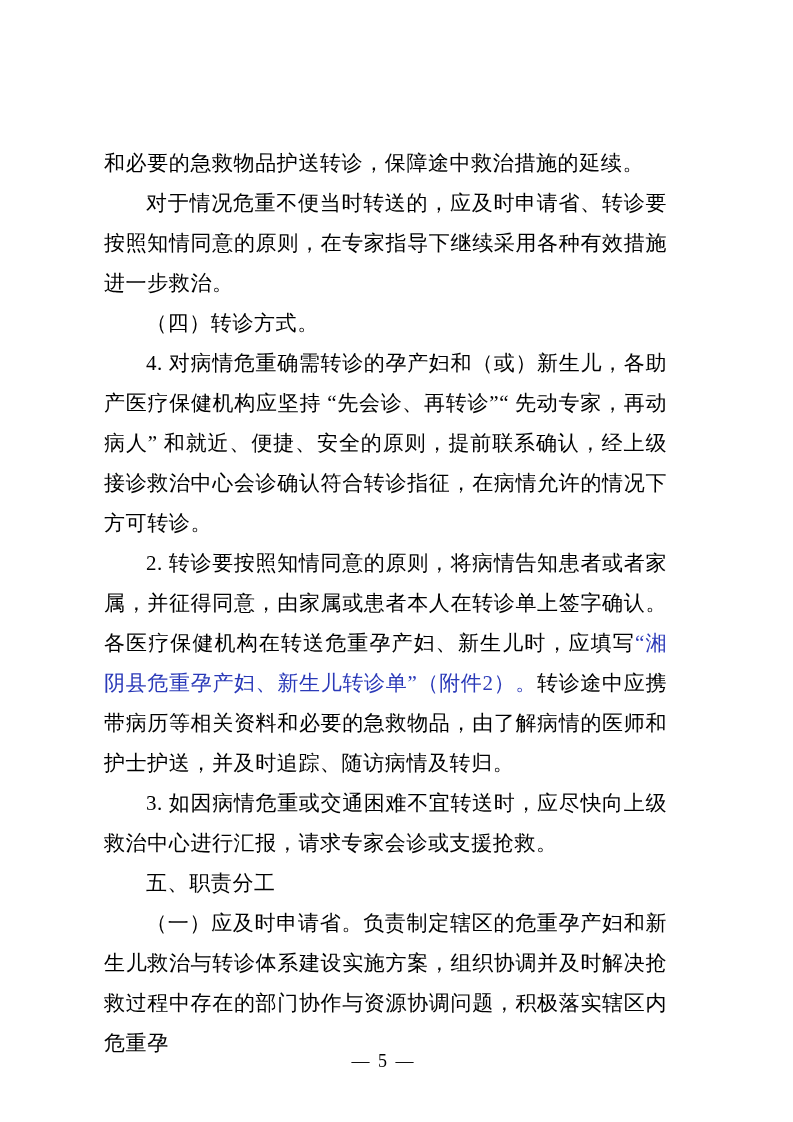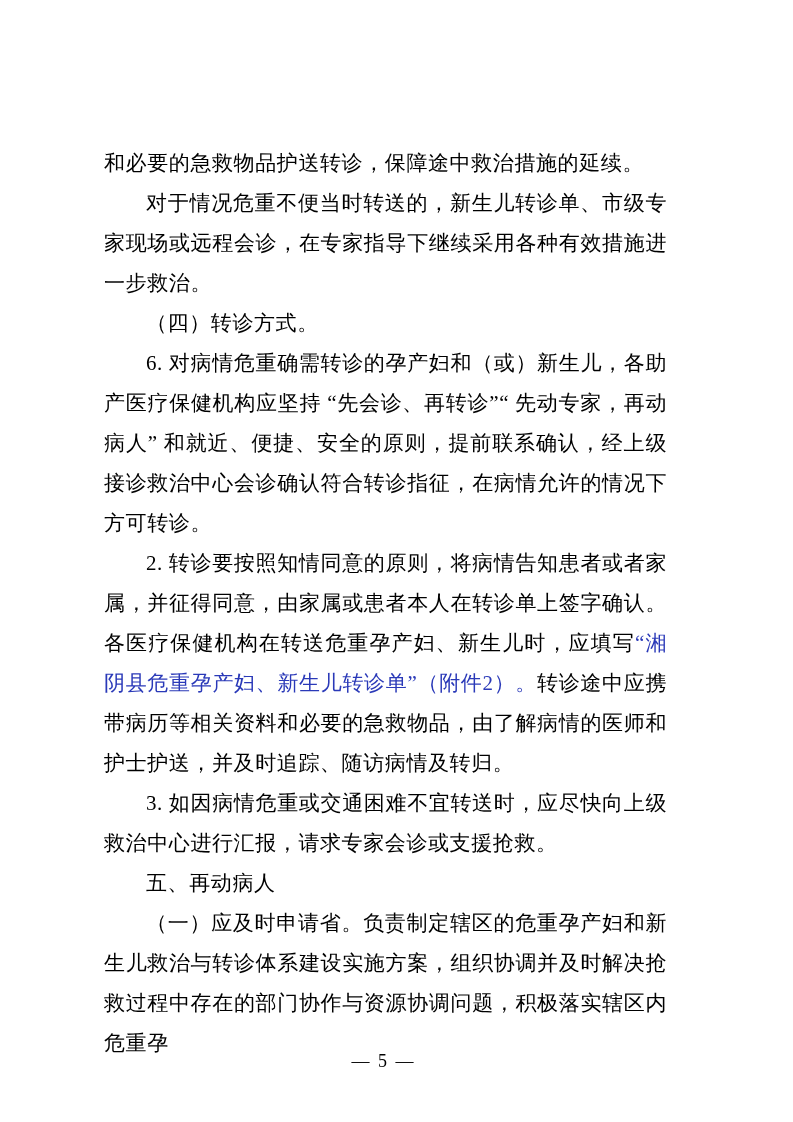--- a/index.html
+++ b/index.html
@@ -40,29 +40,29 @@
     font-family: "Liberation Serif", "DejaVu Serif", serif;
   }
 </style>
 </head>
 <body>
 
 <div class="page">
 
   <p class="body-text">和必要的急救物品护送转诊，保障途中救治措施的延续。</p>
 
-  <p class="body-text indent">对于情况危重不便当时转送的，新生儿转诊单、市级专家现场或远程会诊，在专家指导下继续采用各种有效措施进一步救治。</p>
+  <p class="body-text indent">对于情况危重不便当时转送的，应及时申请省、转诊要按照知情同意的原则，在专家指导下继续采用各种有效措施进一步救治。</p>
 
   <p class="body-text indent bold">（四）转诊方式。</p>
 
-  <p class="body-text indent">6. 对病情危重确需转诊的孕产妇和（或）新生儿，各助产医疗保健机构应坚持 “先会诊、再转诊”“ 先动专家，再动病人” 和就近、便捷、安全的原则，提前联系确认，经上级接诊救治中心会诊确认符合转诊指征，在病情允许的情况下方可转诊。</p>
+  <p class="body-text indent">4. 对病情危重确需转诊的孕产妇和（或）新生儿，各助产医疗保健机构应坚持 “先会诊、再转诊”“ 先动专家，再动病人” 和就近、便捷、安全的原则，提前联系确认，经上级接诊救治中心会诊确认符合转诊指征，在病情允许的情况下方可转诊。</p>
 
   <p class="body-text indent"><span>2. 转诊要按照知情同意的原则，将病情告知患者或者家属，并征得同意，由家属或患者本人在转诊单上签字确认。各医疗保健机构在转送危重孕产妇、新生儿时，应填写</span><span class="blue" style="color: rgb(42, 57, 184);">“湘阴县危重孕产妇、新生儿转诊单”（附件2）。</span><span>转诊途中应携带病历等相关资料和必要的急救物品，由了解病情的医师和护士护送，并及时追踪、随访病情及转归。</span></p>
 
   <p class="body-text indent">3. 如因病情危重或交通困难不宜转送时，应尽快向上级救治中心进行汇报，请求专家会诊或支援抢救。</p>
 
-  <p class="body-text indent bold">五、再动病人</p>
+  <p class="body-text indent bold">五、职责分工</p>
 
   <p class="body-text indent"><span class="bold">（一）应及时申请省。</span><span>负责制定辖区的危重孕产妇和新生儿救治与转诊体系建设实施方案，组织协调并及时解决抢救过程中存在的部门协作与资源协调问题，积极落实辖区内危重孕</span></p>
 
   <div class="footer">— 5 —</div>
 
 </div>
 
 </body></html>

